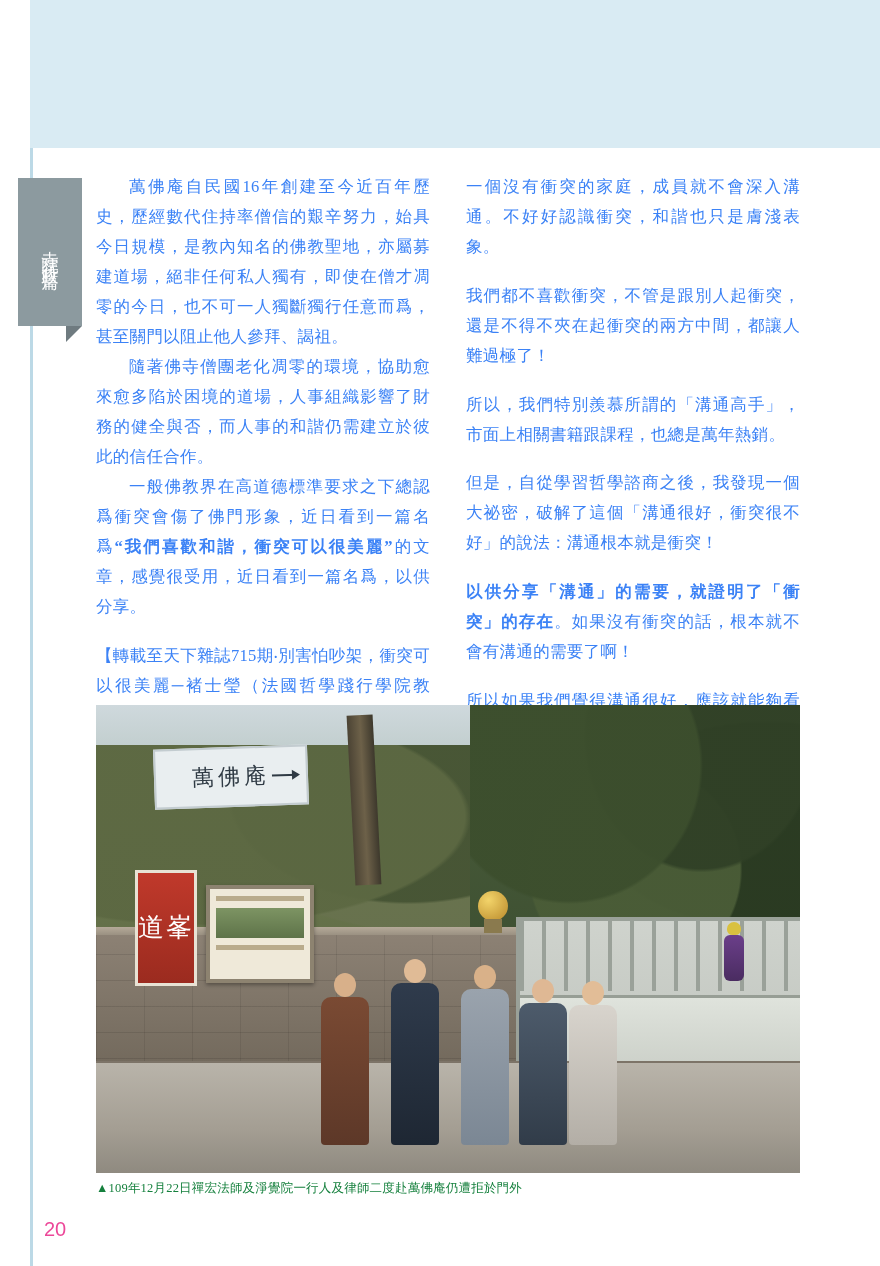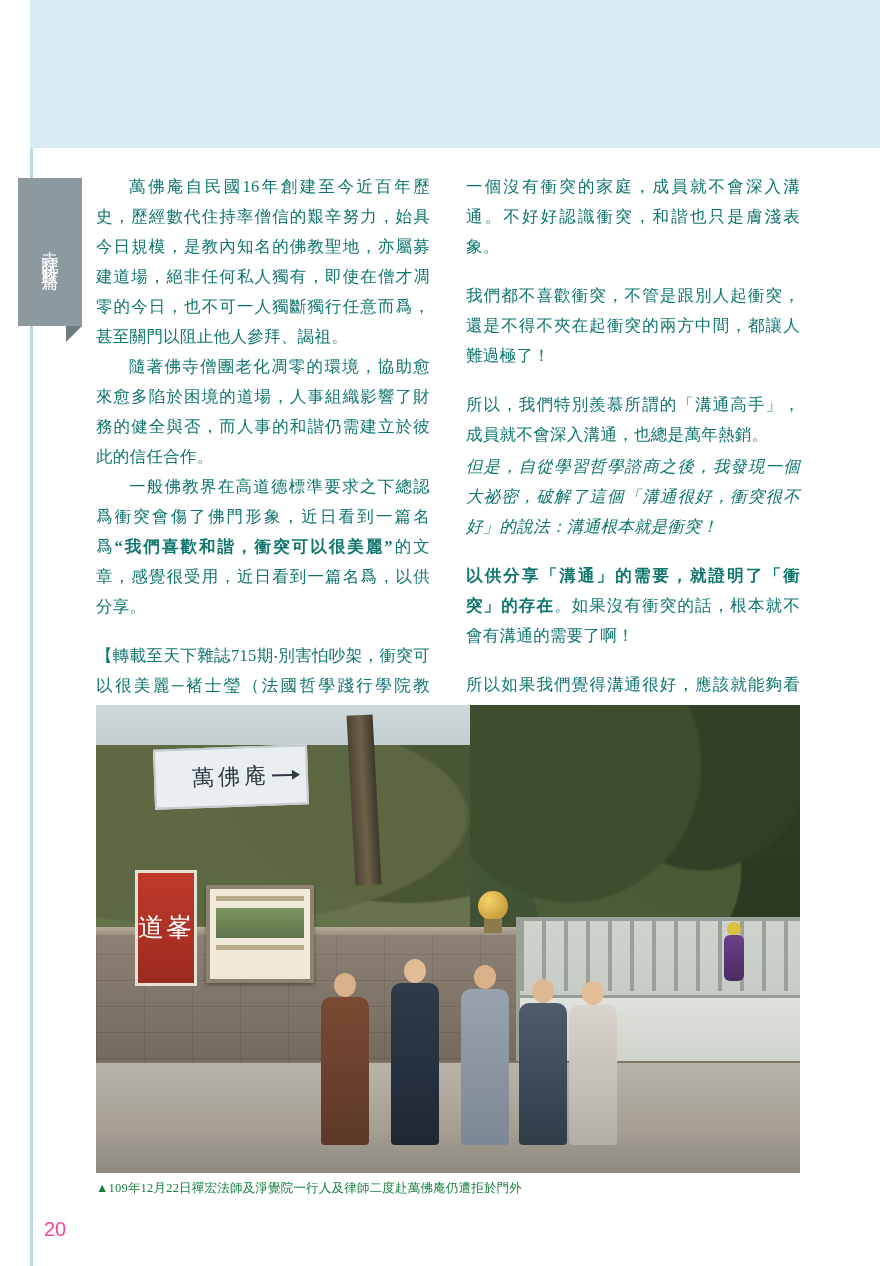--- a/index.html
+++ b/index.html
@@ -85,34 +85,33 @@
     display: flex;
     gap: 36px;
   }
   .col {
     width: 334px;
   }
   .col p {
     margin: 0 0 0 0;
     font-size: 16.5px;
     line-height: 30px;
-    color: #0f766e;
+    color: #3b82f6;
     text-align: justify;
     text-justify: inter-ideograph;
     letter-spacing: 0.3px;
   }
   .col p.indent {
     text-indent: 2em;
   }
   .col p.gap {
     margin-top: 19px;
   }
   .col p.gap-sm {
-    margin-top: 2px;
-    font-style: italic;
+    margin-top: 18px;
   }
   strong {
     font-weight: bold;
   }
   
   .photo-wrap {
     position: absolute;
     left: 96px;
     top: 705px;
     width: 704px;
@@ -350,21 +349,21 @@
     <div class="col">
       <p class="indent">萬佛庵自民國16年創建至今近百年歷史，歷經數代住持率僧信的艱辛努力，始具今日規模，是教內知名的佛教聖地，亦屬募建道場，絕非任何私人獨有，即使在僧才凋零的今日，也不可一人獨斷獨行任意而爲，甚至關門以阻止他人參拜、謁祖。</p>
       <p class="indent">隨著佛寺僧團老化凋零的環境，協助愈來愈多陷於困境的道場，人事組織影響了財務的健全與否，而人事的和諧仍需建立於彼此的信任合作。</p>
       <p class="indent"><span>一般佛教界在高道德標準要求之下總認爲衝突會傷了佛門形象，近日看到一篇名爲</span><strong>“我們喜歡和諧，衝突可以很美麗”</strong><span>的文章，感覺很受用，近日看到一篇名爲，以供分享。</span></p>
       <p class="gap">【轉載至天下雜誌715期‧別害怕吵架，衝突可以很美麗─褚士瑩（法國哲學踐行學院教練）】我們喜歡和諧，但其實衝突能帶來正面的力量。</p>
     </div>
 
     <div class="col">
       <p>一個沒有衝突的家庭，成員就不會深入溝通。不好好認識衝突，和諧也只是膚淺表象。</p>
       <p class="gap">我們都不喜歡衝突，不管是跟別人起衝突，還是不得不夾在起衝突的兩方中間，都讓人難過極了！</p>
-      <p class="gap">所以，我們特別羨慕所謂的「溝通高手」，成員就不會深入溝通，也總是萬年熱銷。</p>
+      <p class="gap">所以，我們特別羨慕所謂的「溝通高手」，市面上相關書籍跟課程，也總是萬年熱銷。</p>
       <p class="gap-sm">但是，自從學習哲學諮商之後，我發現一個大祕密，破解了這個「溝通很好，衝突很不好」的說法：溝通根本就是衝突！</p>
       <p class="gap"><strong>以供分享「溝通」的需要，就證明了「衝突」的存在</strong><span>。如果沒有衝突的話，根本就不會有溝通的需要了啊！</span></p>
       <p class="gap">所以如果我們覺得溝通很好，應該就能夠看出衝突很好，才是合乎邏輯的。</p>
     </div>
 
   </div>
 
   <div class="photo-wrap">
     <div class="photo">
       <div class="sky"></div>

